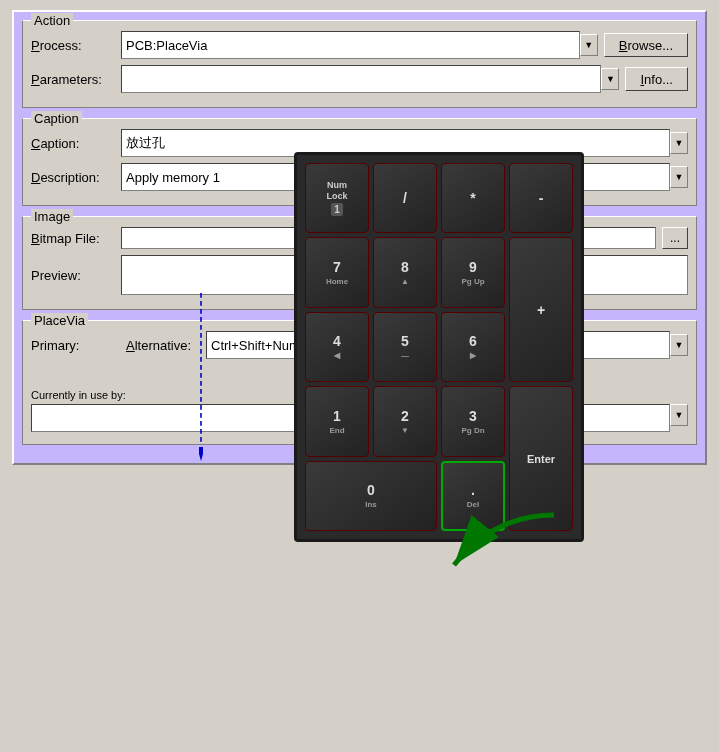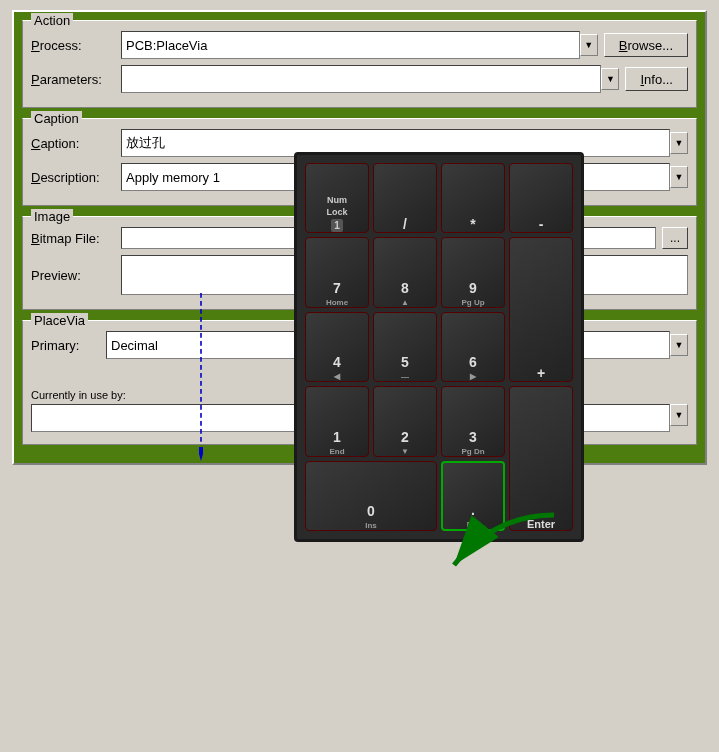--- a/index.html
+++ b/index.html
@@ -8,21 +8,21 @@
       font-size: 13px;
       background: #d4d0c8;
       width: 719px;
       min-height: 752px;
       display: flex;
       align-items: flex-start;
       justify-content: center;
       padding: 10px;
     }
     .dialog {
-      background: #4d7c0f;
+      background: #c4b5fd;
       border: 2px solid #808080;
       border-top-color: #ffffff;
       border-left-color: #ffffff;
       width: 695px;
       padding: 8px;
       position: relative;
     }
     .group-box {
       border: 1px solid #808080;
       border-top-color: #ffffff;
@@ -141,21 +141,21 @@
       padding: 8px;
       border-radius: 4px;
     }
     .numkey {
       background: linear-gradient(145deg, #3a3a3a, #222222);
       border: 1px solid #550000;
       border-radius: 4px;
       display: flex;
       flex-direction: column;
       align-items: center;
-      justify-content: flex-end;
+      justify-content: center;
       color: #cccccc;
       font-size: 11px;
       font-weight: bold;
       cursor: pointer;
       position: relative;
     }
     .numkey .main-label {
       font-size: 14px;
       font-weight: bold;
       color: #dddddd;
@@ -291,24 +291,20 @@
         <div style="flex:1; height:40px; background:white; border:1px solid #808080; border-top-color:#404040; border-left-color:#404040;"></div>
       </div>
     </div>
   </div>
 
   <div class="group-box">
     <span class="group-box-label">PlaceVia</span>
     <div class="group-box-inner">
       <div class="shortcuts-row">
         <span class="shortcut-label">Primary:</span>
-        <div class="select-wrapper" style="flex:1.2;">
-          <input class="select-field" type="text" value="Decimal" style="flex: 1 1 0%;">
-          <div class="dropdown-btn">▼</div>
-        </div>
         <span class="alt-label"><u>A</u>lternative:</span>
         <div class="select-wrapper" style="flex:1.5;">
           <input class="select-field" type="text" value="Ctrl+Shift+Num1" style="flex: 1 1 0%;">
           <div class="dropdown-btn">▼</div>
         </div>
       </div>
       <div class="in-use-row">
         <div class="in-use-group">
           <div class="in-use-label">Currently in use by:</div>
           <div class="select-combo">

